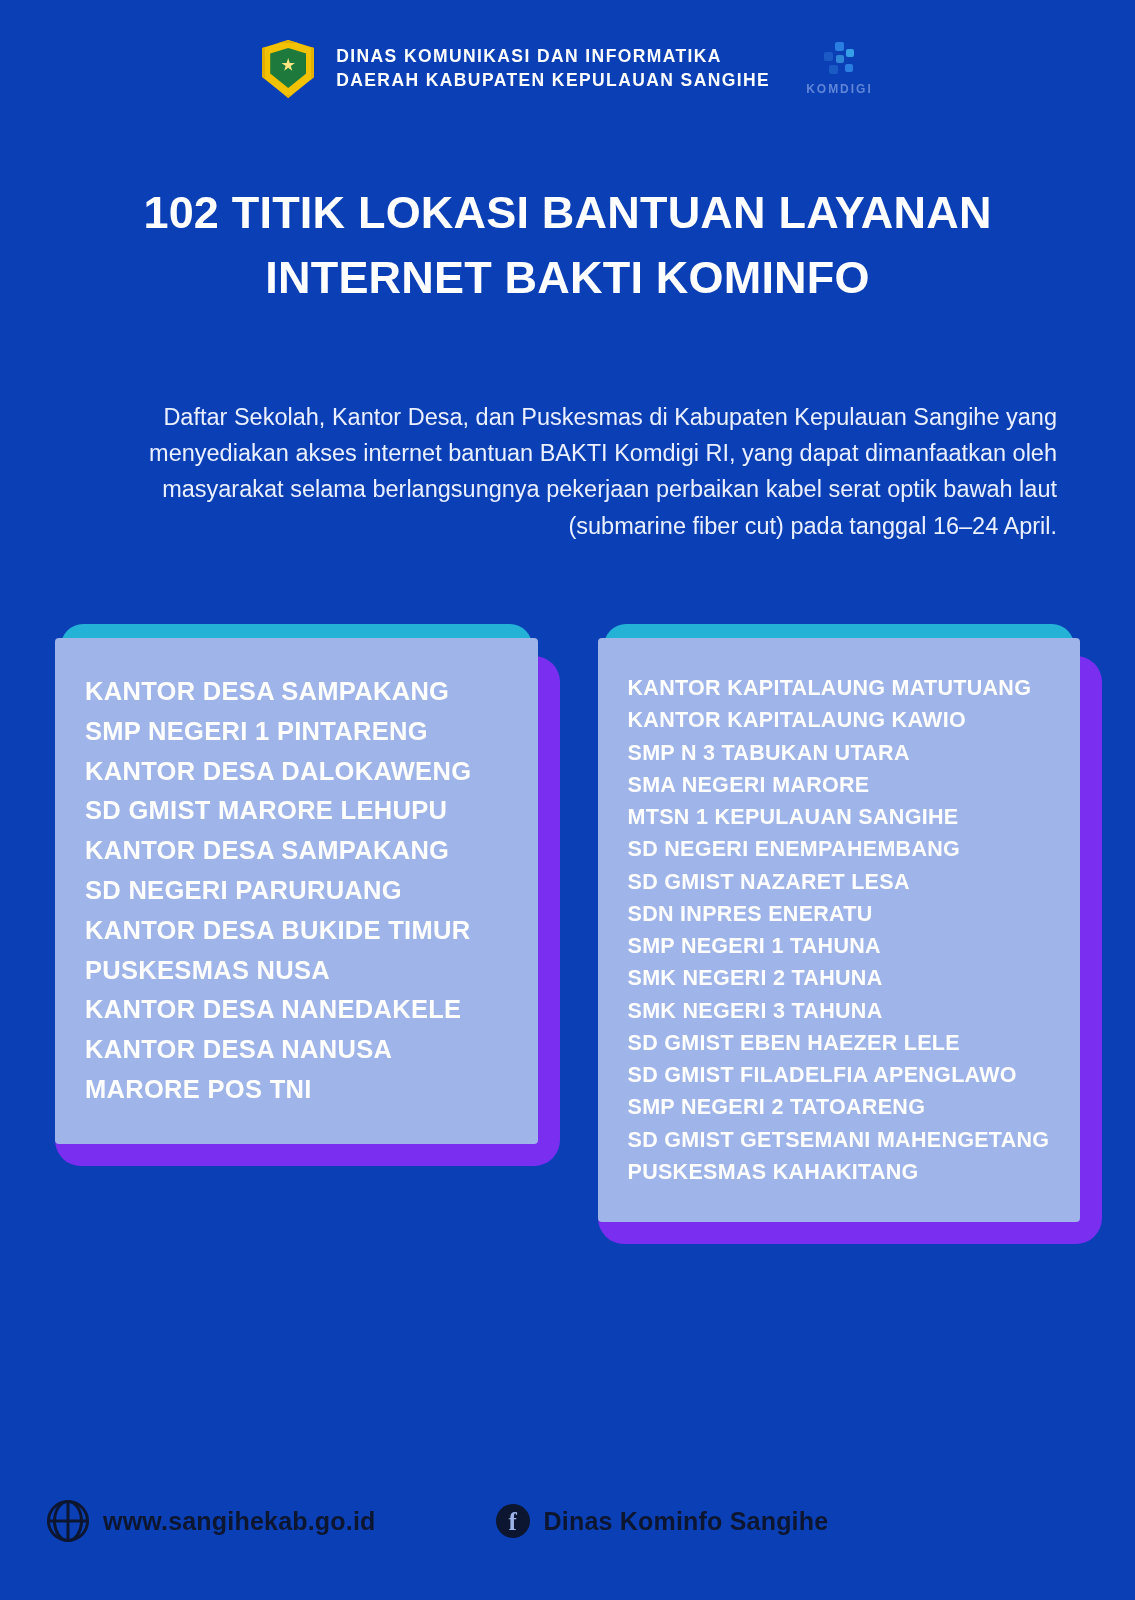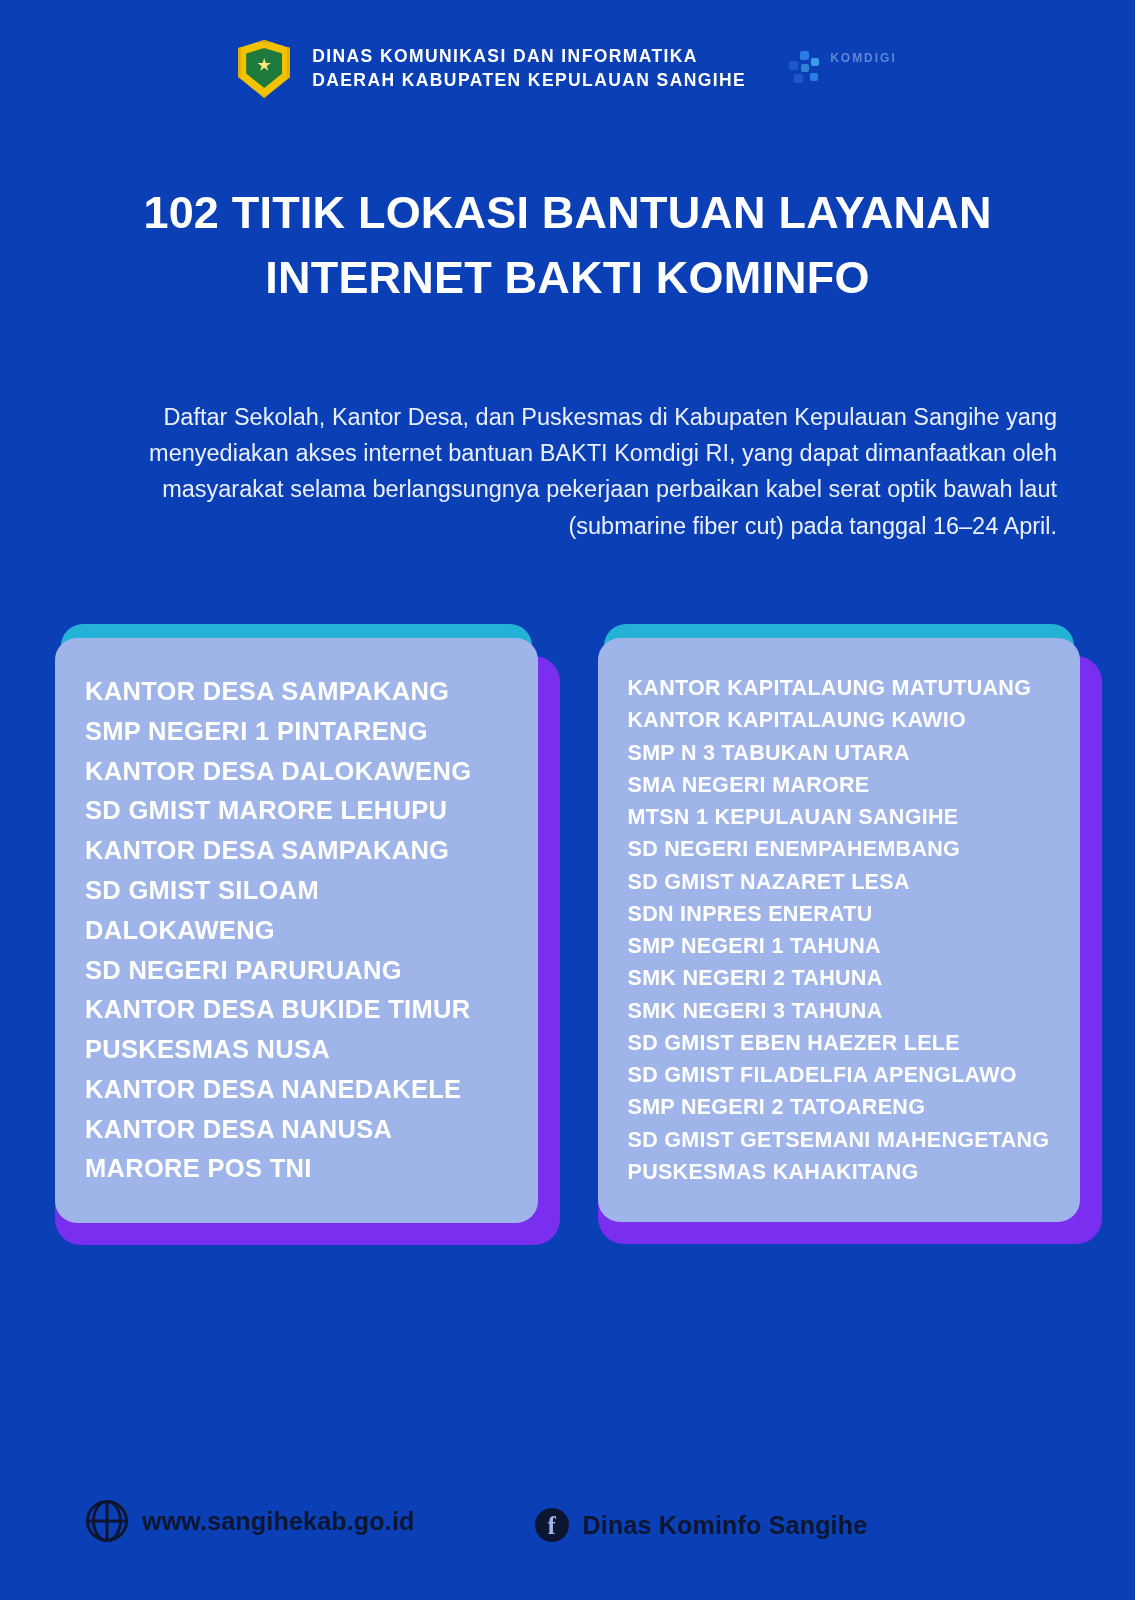--- a/index.html
+++ b/index.html
@@ -56,22 +56,22 @@
     color: #ffffff;
     letter-spacing: 1.4px;
     line-height: 1.35;
   }
   .header-titles div {
     font-size: 17.5px;
     font-weight: bold;
   }
   .komdigi {
     display: flex;
-    flex-direction: row;
-    align-items: flex-start;
+    flex-direction: column;
+    align-items: center;
     gap: 4px;
     margin-left: 14px;
   }
   .komdigi-mark {
     width: 44px;
     height: 36px;
     position: relative;
   }
   .komdigi-mark i {
     position: absolute;
@@ -122,21 +122,21 @@
     left: 0;
     top: 18px;
     right: -22px;
     bottom: -22px;
     background: #7a2ff0;
     border-radius: 26px;
   }
   .card {
     position: relative;
     background: #9fb4e8;
-    border-radius: 22px;
+    border-radius: 4px;
     padding: 34px 26px 34px 30px;
     box-shadow: inset 0 0 0 0 transparent;
   }
   .card::before {
     content: "";
     position: absolute;
     left: 6px;
     right: 6px;
     top: -14px;
     height: 40px;
@@ -163,22 +163,22 @@
     line-height: 1.50;
   }
 
   
   .footer {
     position: absolute;
     left: 0;
     right: 0;
     bottom: 58px;
     display: flex;
-    align-items: flex-end;
-    padding: 0 86px;
+    align-items: center;
+    padding: 0 47px;
     gap: 120px;
   }
   .footer-item {
     display: flex;
     align-items: center;
     gap: 14px;
   }
   .footer-item span.text {
     color: #0d1630;
     font-size: 25px;
@@ -272,21 +272,20 @@
 
   <div class="card-wrap">
     <div class="card-shadow"></div>
     <div class="card card-left">
       <ul>
         <li>KANTOR DESA SAMPAKANG</li>
         <li>SMP NEGERI 1 PINTARENG</li>
         <li>KANTOR DESA DALOKAWENG</li>
         <li>SD GMIST MARORE LEHUPU</li>
         <li>KANTOR DESA SAMPAKANG</li>
-        <li>SD GMIST SILOAM DALOKAWENG</li>
         <li>SD NEGERI PARURUANG</li>
         <li>KANTOR DESA BUKIDE TIMUR</li>
         <li>PUSKESMAS NUSA</li>
         <li>KANTOR DESA NANEDAKELE</li>
         <li>KANTOR DESA NANUSA</li>
         <li>MARORE POS TNI</li>
       </ul>
     </div>
   </div>
 

